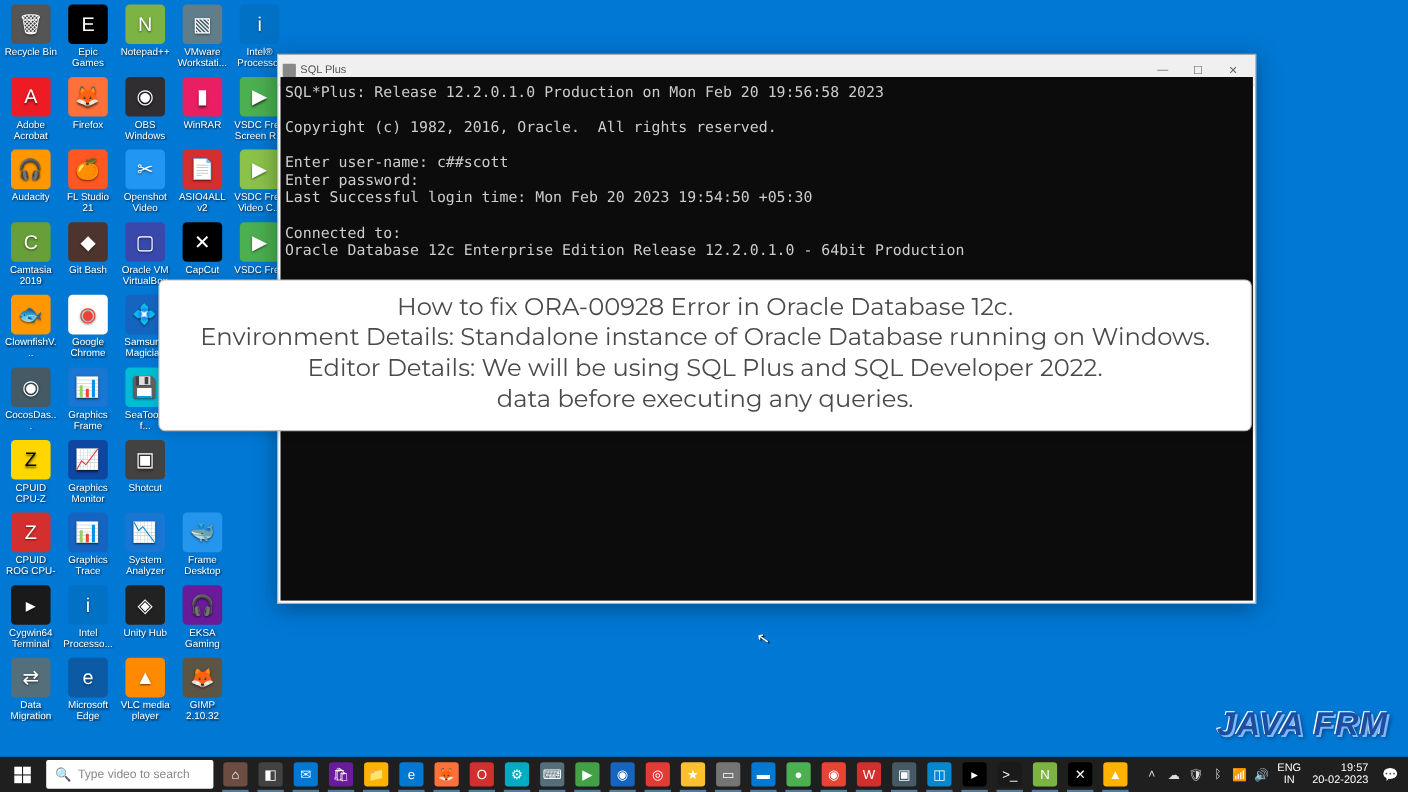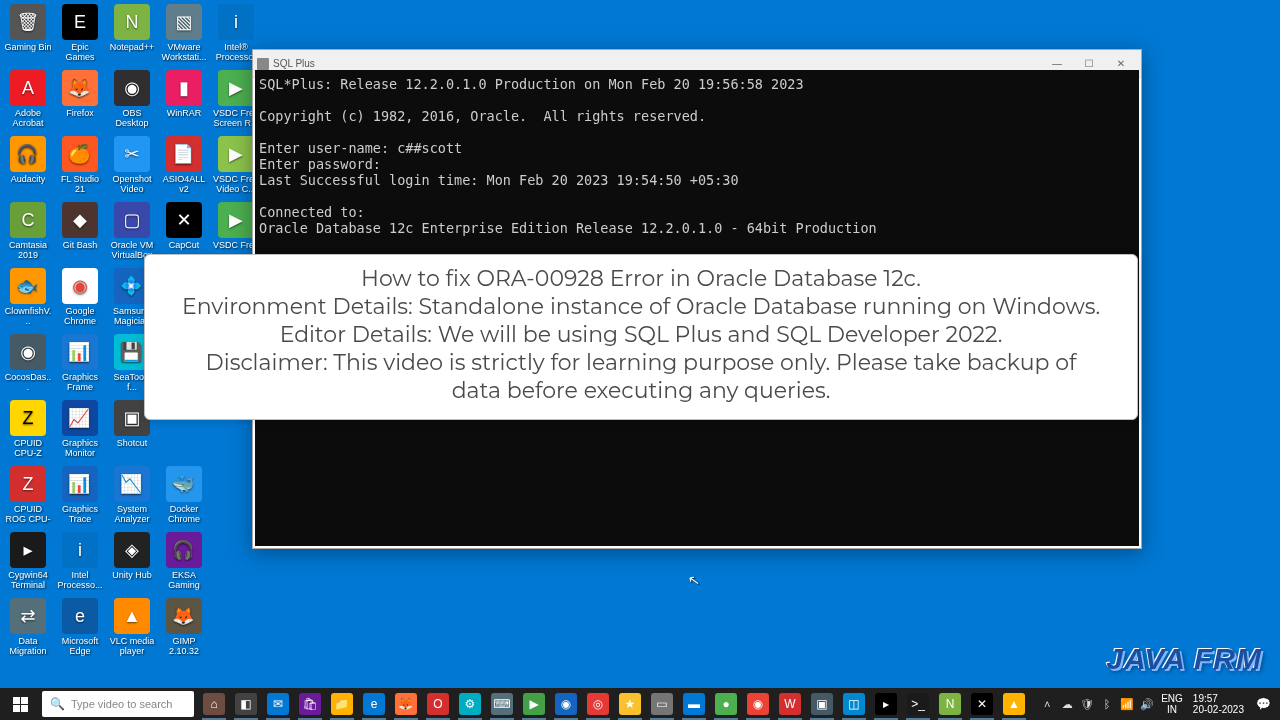--- a/index.html
+++ b/index.html
@@ -43,33 +43,33 @@
 .search-box .sicon { color: #666; font-size: 12px; }
 .search-box .stext { color: #888; font-size: 11px; }
 .tb-icons { display: flex; align-items: center; height: 32px; }
 .tb-item { width: 32px; height: 32px; display: flex; align-items: center; justify-content: center; cursor: pointer; position: relative; }
 .tb-item .tglyph { width: 22px; height: 22px; border-radius: 3px; display: flex; align-items: center; justify-content: center; font-size: 12px; color: #fff; }
 .tb-item.task::after { content:''; position:absolute; bottom:0; left:4px; right:4px; height:2px; background:#76b9ed; opacity:.0; }
 .tb-item.running::after { opacity:.6; }
 .systray { margin-left: auto; display: flex; align-items: center; height: 32px; color: #fff; font-size: 10px; }
 .systray .tray-ic { width: 20px; height: 32px; display:flex; align-items:center; justify-content:center; cursor:pointer; font-size:11px; color:#ddd; }
 .systray .lang { padding: 0 4px; font-size: 10px; line-height:11px; text-align:center; }
-.systray .clock { padding: 0 6px; font-size: 10px; line-height: 11px; text-align: left; }
+.systray .clock { padding: 0 6px; font-size: 10px; line-height: 11px; text-align: right; }
 .systray .notif { width: 28px; display:flex; align-items:center; justify-content:center; cursor:pointer; font-size:12px; }
 
 .cursor { position:absolute; left:688px; top:572px; font-size:14px; color:#fff; text-shadow:1px 1px 1px #000; transform: rotate(-10deg); }
 </style>
 </head>
 <body>
 
 <div class="desktop">
   <div class="desktop-icons" id="desktop-icons">
       <div class="d-icon">
         <div class="ibox ic-bin">🗑</div>
-        <div class="ilabel">Gaming Bin</div>
+        <div class="ilabel">Recycle Bin</div>
       </div>
       <div class="d-icon">
         <div class="ibox ic-epic">E</div>
         <div class="ilabel">Epic Games Launcher</div>
       </div>
       <div class="d-icon">
         <div class="ibox ic-npp">N</div>
         <div class="ilabel">Notepad++</div>
       </div>
       <div class="d-icon">
@@ -83,21 +83,21 @@
       <div class="d-icon">
         <div class="ibox ic-adobe">A</div>
         <div class="ilabel">Adobe Acrobat</div>
       </div>
       <div class="d-icon">
         <div class="ibox ic-ff">🦊</div>
         <div class="ilabel">Firefox</div>
       </div>
       <div class="d-icon">
         <div class="ibox ic-obs">◉</div>
-        <div class="ilabel">OBS Desktop</div>
+        <div class="ilabel">OBS Windows</div>
       </div>
       <div class="d-icon">
         <div class="ibox ic-rar">▮</div>
         <div class="ilabel">WinRAR</div>
       </div>
       <div class="d-icon">
         <div class="ibox ic-vsdc1">▶</div>
         <div class="ilabel">VSDC Free Screen R...</div>
       </div>
       <div class="d-icon">
@@ -189,21 +189,21 @@
       <div class="d-icon">
         <div class="ibox ic-gta">📊</div>
         <div class="ilabel">Graphics Trace Analy...</div>
       </div>
       <div class="d-icon">
         <div class="ibox ic-sysa">📉</div>
         <div class="ilabel">System Analyzer 20...</div>
       </div>
       <div class="d-icon">
         <div class="ibox ic-dock">🐳</div>
-        <div class="ilabel">Docker Chrome</div>
+        <div class="ilabel">Frame Desktop</div>
       </div>
       <div style="visibility: hidden;"></div>
       <div class="d-icon">
         <div class="ibox ic-cyg">▸</div>
         <div class="ilabel">Cygwin64 Terminal</div>
       </div>
       <div class="d-icon">
         <div class="ibox ic-ipc">i</div>
         <div class="ilabel">Intel Processo...</div>
       </div>
@@ -252,21 +252,20 @@
 Last Successful login time: Mon Feb 20 2023 19:54:50 +05:30
 
 Connected to:
 Oracle Database 12c Enterprise Edition Release 12.2.0.1.0 - 64bit Production</div>
   </div>
 
   <div class="overlay-card">
     <p>How to fix ORA-00928 Error in Oracle Database 12c.</p>
     <p>Environment Details: Standalone instance of Oracle Database running on Windows.</p>
     <p>Editor Details: We will be using SQL Plus and SQL Developer 2022.</p>
-    <p>Disclaimer: This video is strictly for learning purpose only. Please take backup of</p>
     <p>data before executing any queries.</p>
   </div>
 
   <div class="watermark">JAVA FRM</div>
   <div class="cursor">↖</div>
 
   <div class="taskbar">
     <div class="start-btn">
       <div class="win-logo">
           <span></span>

